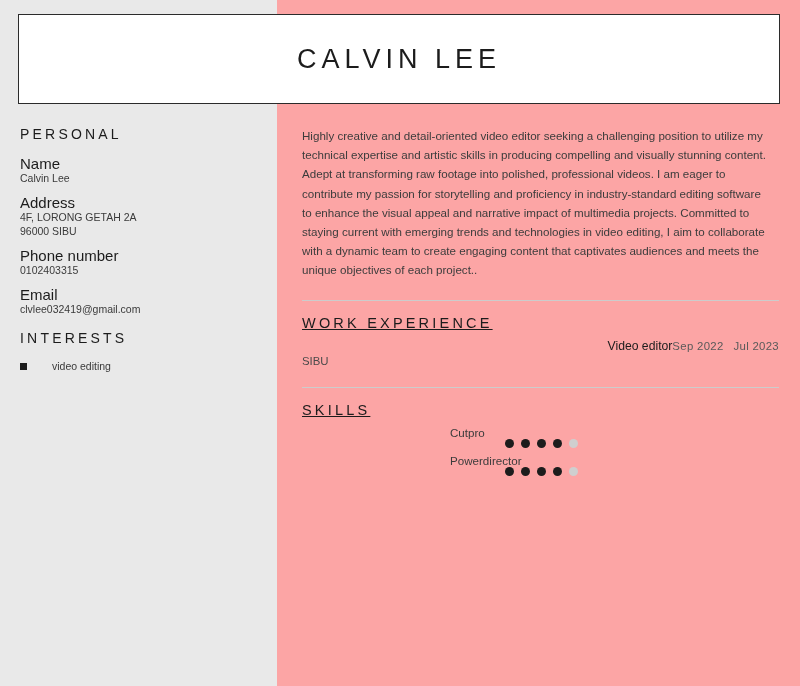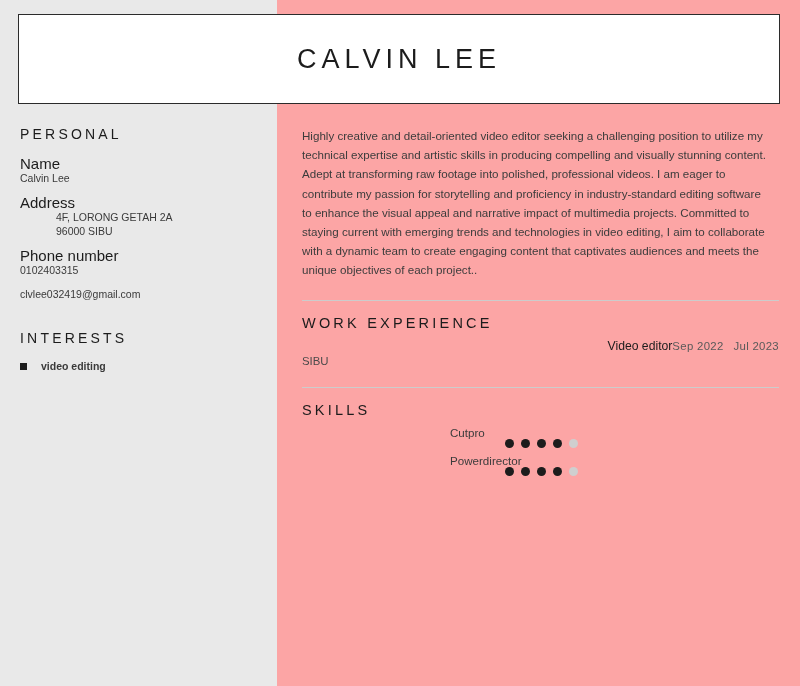--- a/index.html
+++ b/index.html
@@ -80,23 +80,22 @@
   }
   .interests-block {
     position: absolute;
     left: 20px;
     top: 330px;
     width: 240px;
   }
   .interest-item {
     display: flex;
     align-items: center;
-    gap: 14px;
+    gap: 25px;
     margin-top: 12px;
-    font-weight: bold;
   }
   .bullet-square {
     width: 7px;
     height: 7px;
     background: #1c1c1c;
     display: inline-block;
   }
   .interest-label {
     font-size: 10.5px;
     color: #3a3a3a;
@@ -114,20 +113,21 @@
     color: #3c3c3c;
     text-align: left;
     width: 470px;
   }
   .section-heading {
     font-size: 14.5px;
     letter-spacing: 3.2px;
     color: #1c1c1c;
     font-weight: 400;
     margin: 0 0 8px 0;
+    text-decoration: underline;
   }
   .rule-top {
     border-top: 1px solid #cccccc;
     width: 477px;
     margin-bottom: 14px;
     margin-top: 20px;
   }
   .job-row {
     display: flex;
     justify-content: flex-end;
@@ -194,30 +194,31 @@
   <div class="sidebar-inner">
     <div class="side-heading">PERSONAL</div>
 
     <div class="field">
       <div class="field-label">Name</div>
       <div class="field-value">Calvin Lee</div>
     </div>
 
     <div class="field">
       <div class="field-label">Address</div>
-      <div class="field-value" style="white-space: pre-line; margin-left: 36px;">4F, LORONG GETAH 2A
+      <div class="field-value" style="white-space: pre-line;">4F, LORONG GETAH 2A
 96000 SIBU</div>
     </div>
 
     <div class="field">
       <div class="field-label">Phone number</div>
       <div class="field-value">0102403315</div>
     </div>
 
     <div class="field">
+      <div class="field-label">Email</div>
       <div class="field-value">clvlee032419@gmail.com</div>
     </div>
   </div>
 
   <div class="interests-block">
     <div class="side-heading">INTERESTS</div>
     <div class="interest-item">
       <span class="bullet-square"></span>
       <span class="interest-label">video editing</span>
     </div>

